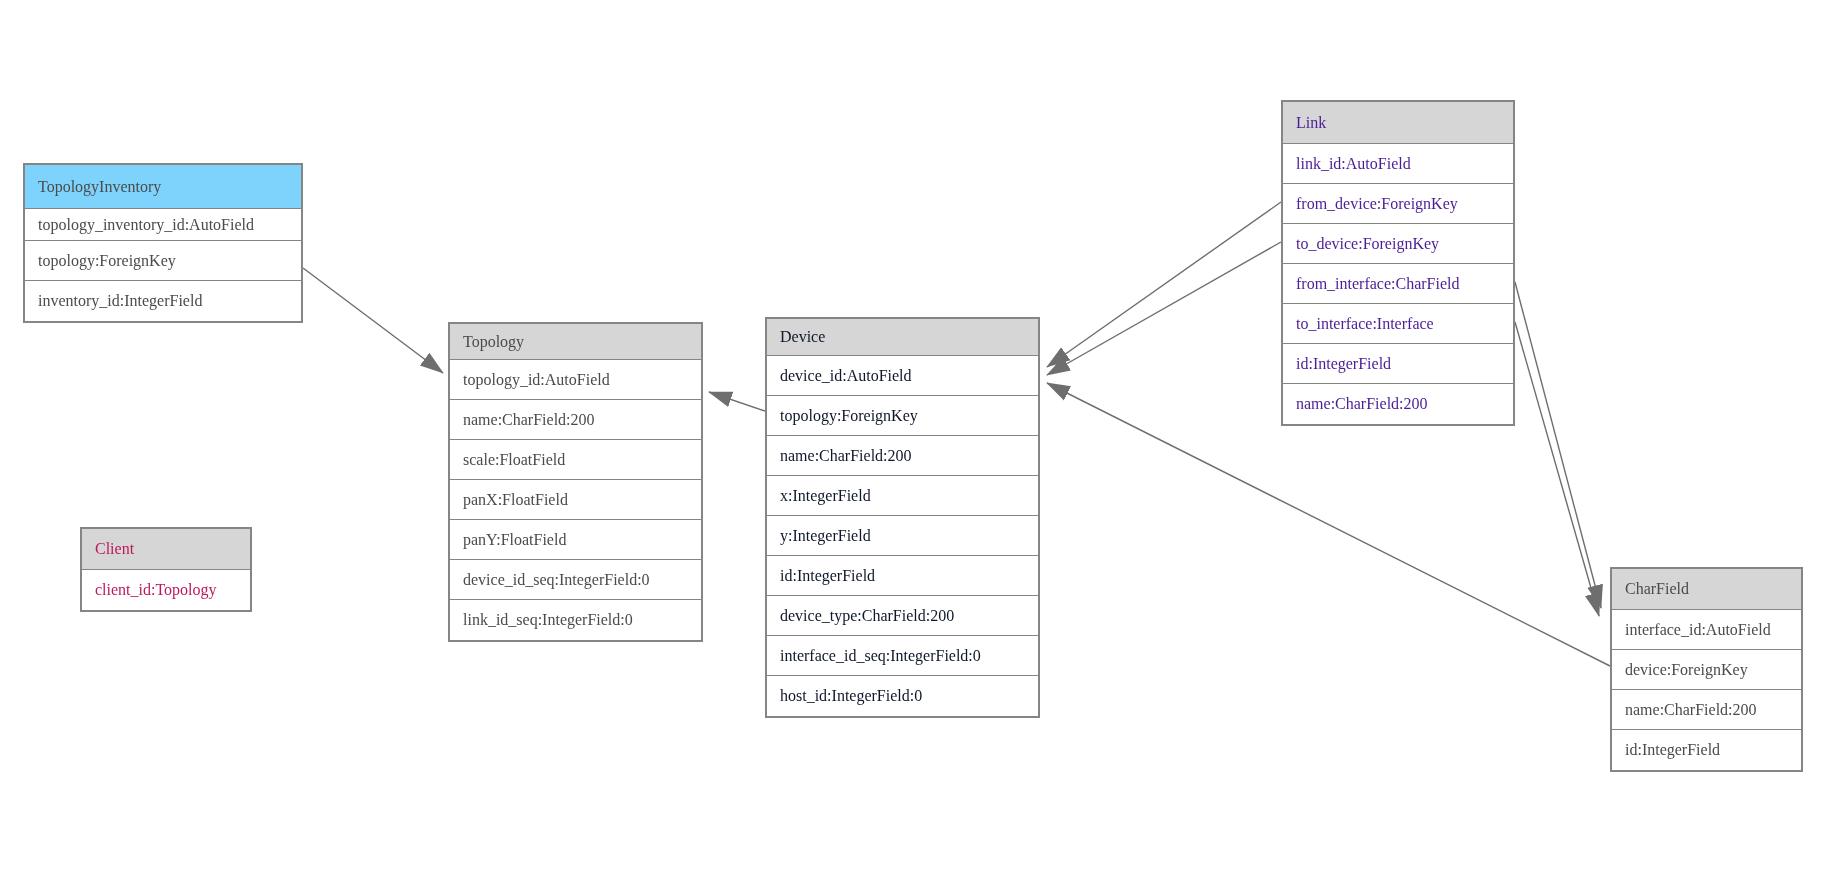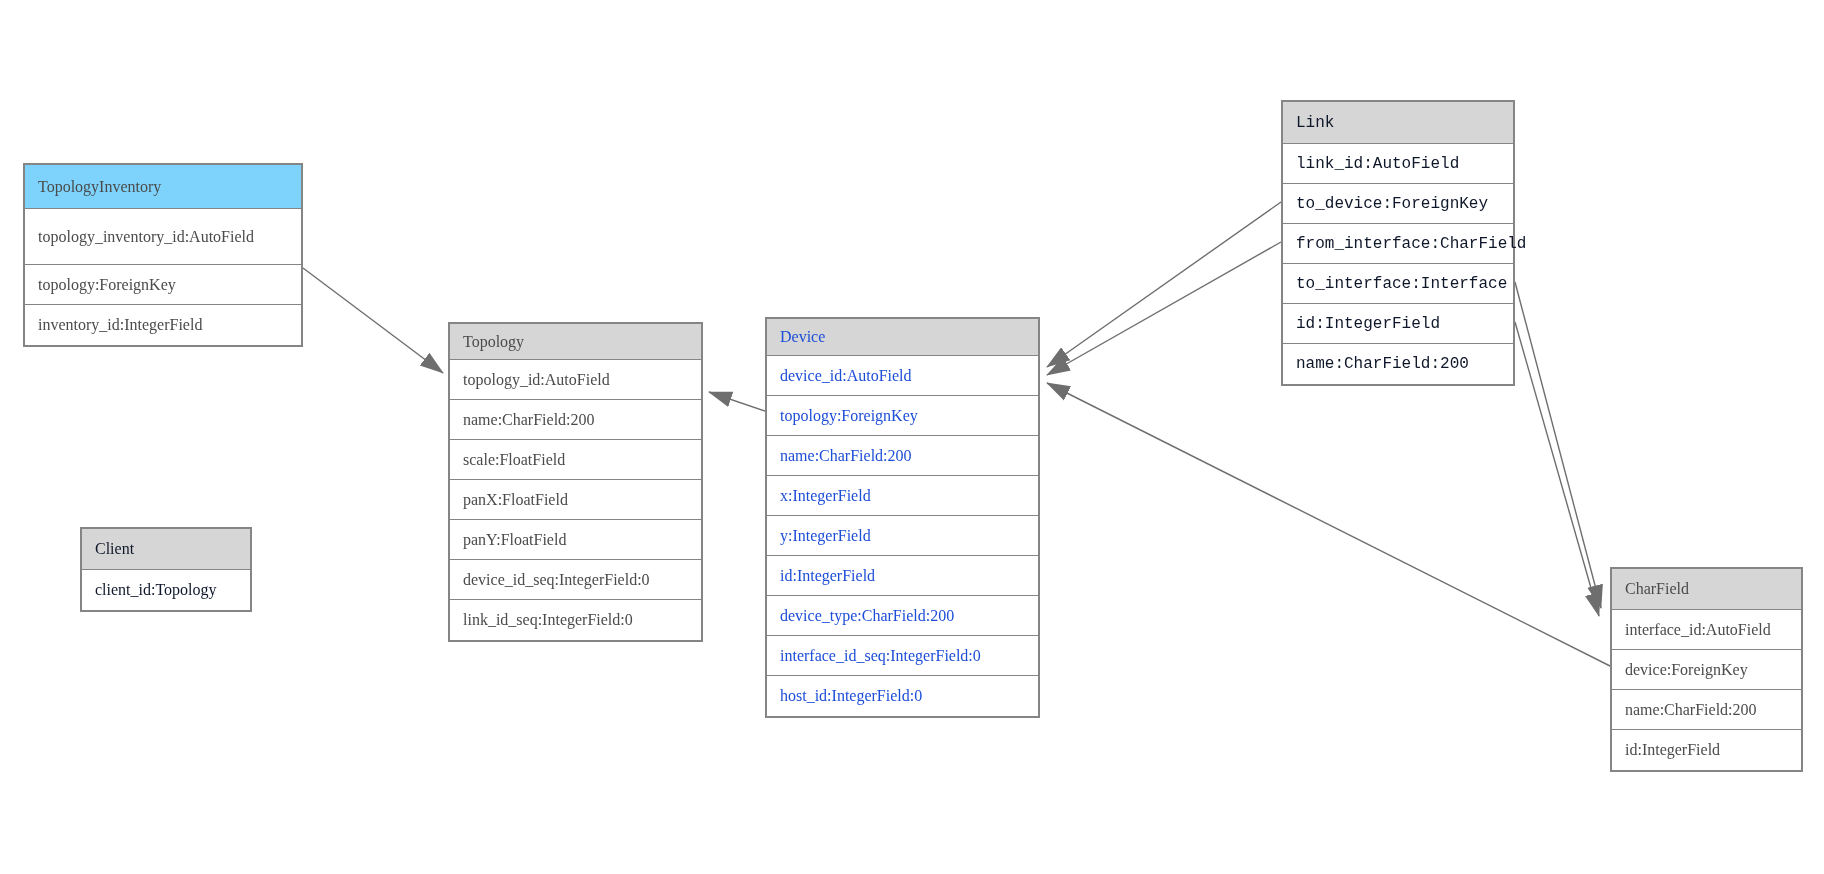--- a/index.html
+++ b/index.html
@@ -60,53 +60,54 @@
         <line x1="1281" y1="242" x2="1047" y2="375" stroke="#6e6e6e" stroke-width="1.4" marker-end="url(#arrowhead)"></line>
         <line x1="1610" y1="666" x2="1047" y2="383" stroke="#6e6e6e" stroke-width="1.4" marker-end="url(#arrowhead)"></line>
         <line x1="1515" y1="282" x2="1601" y2="608" stroke="#6e6e6e" stroke-width="1.4" marker-end="url(#arrowhead)"></line>
         <line x1="1515" y1="322" x2="1599" y2="616" stroke="#6e6e6e" stroke-width="1.4" marker-end="url(#arrowhead)"></line>
       </g>
   </svg>
 
   <div id="nodes">
       <div class="tnode" style="left: 23px; top: 163px; width: 280px; border-color: rgb(133, 133, 133); color: rgb(75, 75, 75);">
         <div class="thead" style="height: 44px; background: #7dd3fc; border-bottom-color: rgb(133, 133, 133);">TopologyInventory</div>
-        <div class="trow" style="height: 56px; border-bottom-color: rgb(133, 133, 133);">topology_inventory_id:AutoField</div>
+        <div class="trow" style="height: 32px; border-bottom-color: rgb(133, 133, 133);">topology_inventory_id:AutoField</div>
         <div class="trow" style="height: 40px; border-bottom-color: rgb(133, 133, 133);">topology:ForeignKey</div>
         <div class="trow" style="height: 40px; border-bottom-color: rgb(133, 133, 133);">inventory_id:IntegerField</div>
       </div>
       <div class="tnode" style="left: 448px; top: 322px; width: 255px; border-color: rgb(133, 133, 133); color: rgb(75, 75, 75);">
         <div class="thead" style="height: 36px; background: rgb(214, 214, 214); border-bottom-color: rgb(133, 133, 133);">Topology</div>
         <div class="trow" style="height: 40px; border-bottom-color: rgb(133, 133, 133);">topology_id:AutoField</div>
         <div class="trow" style="height: 40px; border-bottom-color: rgb(133, 133, 133);">name:CharField:200</div>
         <div class="trow" style="height: 40px; border-bottom-color: rgb(133, 133, 133);">scale:FloatField</div>
         <div class="trow" style="height: 40px; border-bottom-color: rgb(133, 133, 133);">panX:FloatField</div>
         <div class="trow" style="height: 40px; border-bottom-color: rgb(133, 133, 133);">panY:FloatField</div>
         <div class="trow" style="height: 40px; border-bottom-color: rgb(133, 133, 133);">device_id_seq:IntegerField:0</div>
         <div class="trow" style="height: 40px; border-bottom-color: rgb(133, 133, 133);">link_id_seq:IntegerField:0</div>
       </div>
-      <div class="tnode" style="left: 80px; top: 527px; width: 172px; border-color: rgb(133, 133, 133); color: #0f172a;">
+      <div class="tnode" style="left: 80px; top: 527px; width: 172px; border-color: rgb(133, 133, 133); color: #be185d;">
         <div class="thead" style="height: 41px; background: rgb(214, 214, 214); border-bottom-color: rgb(133, 133, 133);">Client</div>
         <div class="trow" style="height: 40px; border-bottom-color: rgb(133, 133, 133);">client_id:Topology</div>
       </div>
-      <div class="tnode" style="left: 765px; top: 317px; width: 275px; border-color: rgb(133, 133, 133); color: #1d4ed8;">
+      <div class="tnode" style="left: 765px; top: 317px; width: 275px; border-color: rgb(133, 133, 133); color: #0f172a;">
         <div class="thead" style="height: 37px; background: rgb(214, 214, 214); border-bottom-color: rgb(133, 133, 133);">Device</div>
         <div class="trow" style="height: 40px; border-bottom-color: rgb(133, 133, 133);">device_id:AutoField</div>
         <div class="trow" style="height: 40px; border-bottom-color: rgb(133, 133, 133);">topology:ForeignKey</div>
         <div class="trow" style="height: 40px; border-bottom-color: rgb(133, 133, 133);">name:CharField:200</div>
         <div class="trow" style="height: 40px; border-bottom-color: rgb(133, 133, 133); text-align: center;">x:IntegerField</div>
         <div class="trow" style="height: 40px; border-bottom-color: rgb(133, 133, 133);">y:IntegerField</div>
         <div class="trow" style="height: 40px; border-bottom-color: rgb(133, 133, 133);">id:IntegerField</div>
         <div class="trow" style="height: 40px; border-bottom-color: rgb(133, 133, 133);">device_type:CharField:200</div>
         <div class="trow" style="height: 40px; border-bottom-color: rgb(133, 133, 133);">interface_id_seq:IntegerField:0</div>
         <div class="trow" style="height: 40px; border-bottom-color: rgb(133, 133, 133);">host_id:IntegerField:0</div>
       </div>
-      <div class="tnode" style="left: 1281px; top: 100px; width: 234px; border-color: rgb(133, 133, 133); color: #0f172a; font-family: Liberation Mono, monospace;">
+      <div class="tnode" style="left: 1281px; top: 100px; width: 234px; border-color: rgb(133, 133, 133); color: #4c1d95;">
         <div class="thead" style="height: 42px; background: rgb(214, 214, 214); border-bottom-color: rgb(133, 133, 133);">Link</div>
         <div class="trow" style="height: 40px; border-bottom-color: rgb(133, 133, 133);">link_id:AutoField</div>
+        <div class="trow" style="height: 40px; border-bottom-color: rgb(133, 133, 133);">from_device:ForeignKey</div>
         <div class="trow" style="height: 40px; border-bottom-color: rgb(133, 133, 133);">to_device:ForeignKey</div>
         <div class="trow" style="height: 40px; border-bottom-color: rgb(133, 133, 133);">from_interface:CharField</div>
         <div class="trow" style="height: 40px; border-bottom-color: rgb(133, 133, 133);">to_interface:Interface</div>
         <div class="trow" style="height: 40px; border-bottom-color: rgb(133, 133, 133);">id:IntegerField</div>
         <div class="trow" style="height: 40px; border-bottom-color: rgb(133, 133, 133);">name:CharField:200</div>
       </div>
       <div class="tnode" style="left: 1610px; top: 567px; width: 193px; border-color: rgb(133, 133, 133); color: rgb(75, 75, 75);">
         <div class="thead" style="height: 41px; background: rgb(214, 214, 214); border-bottom-color: rgb(133, 133, 133);">CharField</div>
         <div class="trow" style="height: 40px; border-bottom-color: rgb(133, 133, 133);">interface_id:AutoField</div>
         <div class="trow" style="height: 40px; border-bottom-color: rgb(133, 133, 133);">device:ForeignKey</div>

